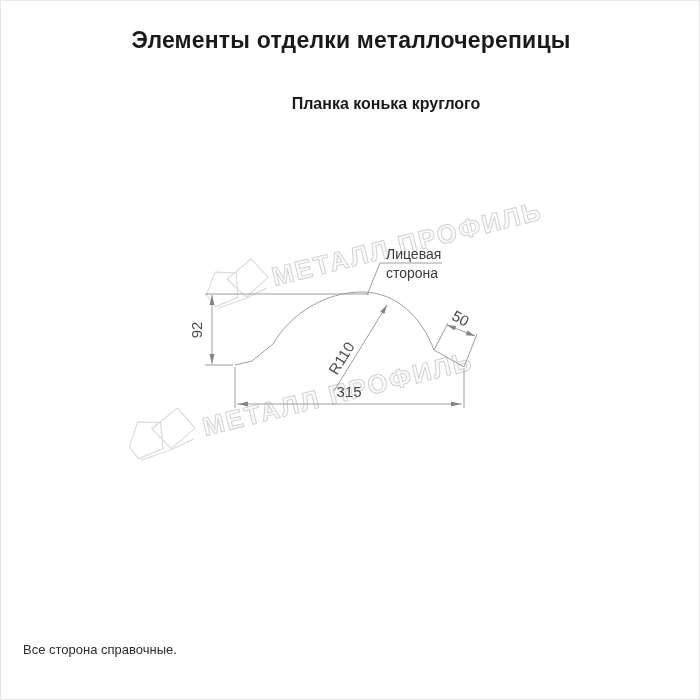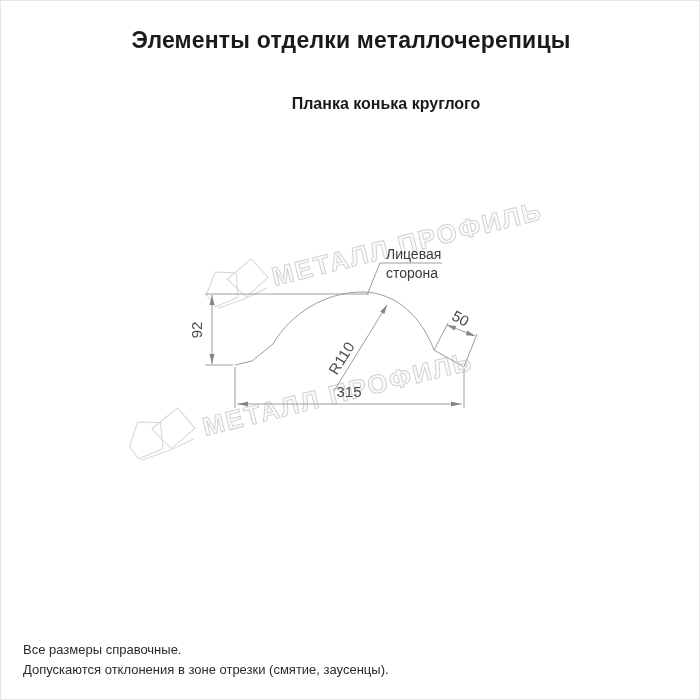--- a/index.html
+++ b/index.html
@@ -115,17 +115,16 @@
     </g>
 
     <g>
       <path class="draw-line" d="M441,262 L379,262 L366,294"></path>
       <text class="label-text" x="385" y="258">Лицевая</text>
       <text class="label-text" x="385" y="277">сторона</text>
     </g>
   </svg>
 
   <div class="footer">
-    <div>Все размеры справочные.</div>
-    <div>Допускаются отклонения в зоне отрезки (смятие, заусенцы).</div>
+    <div>Все сторона справочные.</div>
   </div>
 
 </div>
 
 </body></html>

